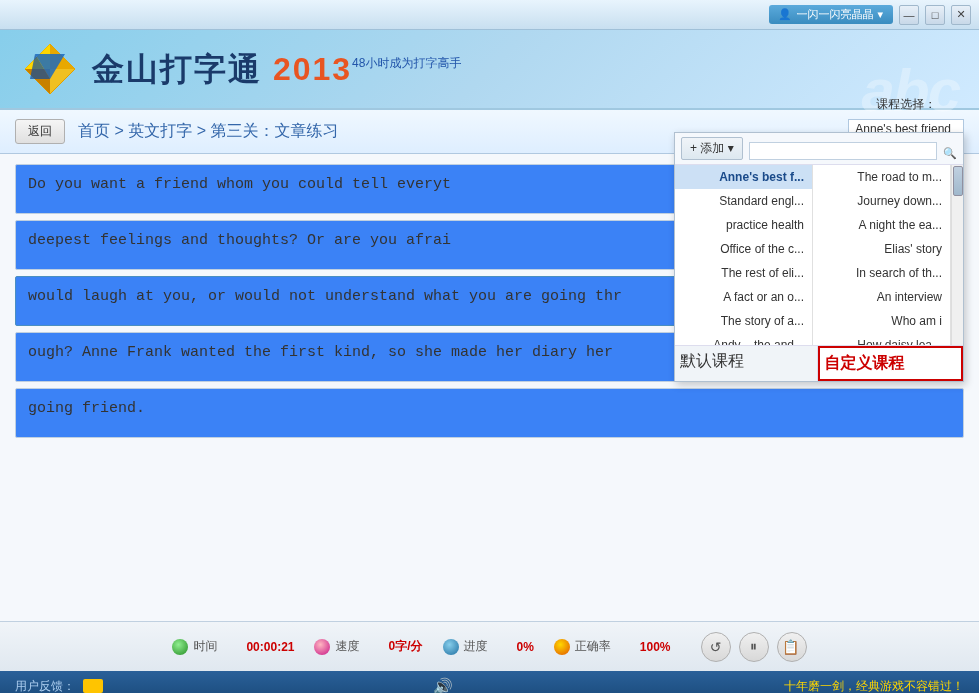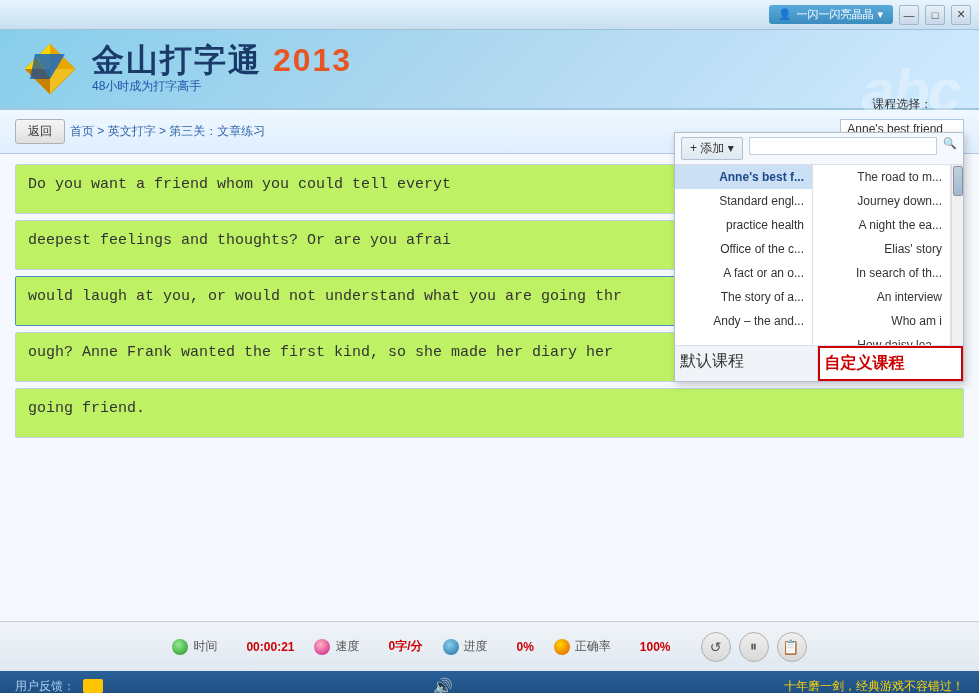--- a/index.html
+++ b/index.html
@@ -65,21 +65,21 @@
       display: flex;
       align-items: center;
       gap: 12px;
     }
     .logo-icon {
       width: 60px;
       height: 60px;
     }
     .logo-text {
       display: flex;
-      flex-direction: column;
+      flex-direction: row;
     }
     .logo-title {
       font-size: 32px;
       font-weight: bold;
       color: #1a3a6a;
       letter-spacing: 2px;
       line-height: 1;
     }
     .logo-title .year {
       color: #e85522;
@@ -113,39 +113,40 @@
     .back-btn {
       background: linear-gradient(to bottom, #f5f5f5, #e0e0e0);
       border: 1px solid #b0b0b0;
       border-radius: 3px;
       padding: 3px 12px;
       font-size: 12px;
       cursor: pointer;
       color: #333;
     }
     .breadcrumb {
-      font-size: 12px;
+      font-size: 16px;
       color: #3366aa;
+      margin-left: 8px;
     }
 
     
     .course-selector {
       margin-left: auto;
       display: flex;
       align-items: center;
       gap: 6px;
       font-size: 12px;
       color: #333;
       flex-direction: column;
     }
     .course-dropdown {
       background: white;
       border: 1px solid #b0c8e0;
       border-radius: 0;
-      padding: 2px 20px 2px 6px;
+      padding: 2px 12px 2px 6px;
       font-size: 12px;
       position: relative;
     }
     .course-dropdown-btn {
       background: linear-gradient(to bottom, #e8f4ff, #c8ddf0);
       border: 1px solid #80a8c8;
       border-radius: 2px;
       width: 20px;
       height: 22px;
       display: flex;
@@ -159,21 +160,21 @@
     .main-content {
       height: calc(693px - 30px - 80px - 36px - 50px - 30px);
       background: #f5f8fc;
       padding: 10px 15px;
       overflow: hidden;
       position: relative;
     }
 
     
     .text-box {
-      background: #bef264;
+      background: #3b82f6;
       border: 1px solid #c0d0e0;
       border-radius: 2px;
       margin-bottom: 6px;
       padding: 8px 12px;
       font-family: 'Courier New', Courier, monospace;
       font-size: 15px;
       color: #333;
       line-height: 1.6;
       min-height: 50px;
     }
@@ -268,21 +269,21 @@
       top: 36px;
       right: 0;
       width: 290px;
       background: white;
       border: 1px solid #b0c0d0;
       box-shadow: 2px 3px 8px rgba(0,0,0,0.2);
       z-index: 100;
     }
     .dropdown-toolbar {
       display: flex;
-      align-items: flex-start;
+      align-items: flex-end;
       padding: 4px 6px;
       border-bottom: 1px solid #dde;
       gap: 6px;
       background: #f5f8fc;
     }
     .add-btn {
       background: linear-gradient(to bottom, #f0f4f8, #dde8f0);
       border: 1px solid #b0c0d0;
       border-radius: 2px;
       padding: 2px 8px;
@@ -422,20 +423,21 @@
         <span class="search-icon-right">🔍</span>
       </div>
       <div class="dropdown-cols">
 
         <div class="dropdown-col">
           <div class="dropdown-col-scroll">
             <div class="dropdown-item selected">Anne's best f...</div>
             <div class="dropdown-item">Standard engl...</div>
             <div class="dropdown-item">practice health</div>
             <div class="dropdown-item">Office of the c...</div>
+            <div class="dropdown-item">The rest of eli...</div>
             <div class="dropdown-item">A fact or an o...</div>
             <div class="dropdown-item">The story of a...</div>
             <div class="dropdown-item">Andy – the and...</div>
           </div>
         </div>
 
         <div class="dropdown-col">
           <div class="dropdown-col-scroll">
             <div class="dropdown-item">The road to m...</div>
             <div class="dropdown-item">Journey down...</div>

